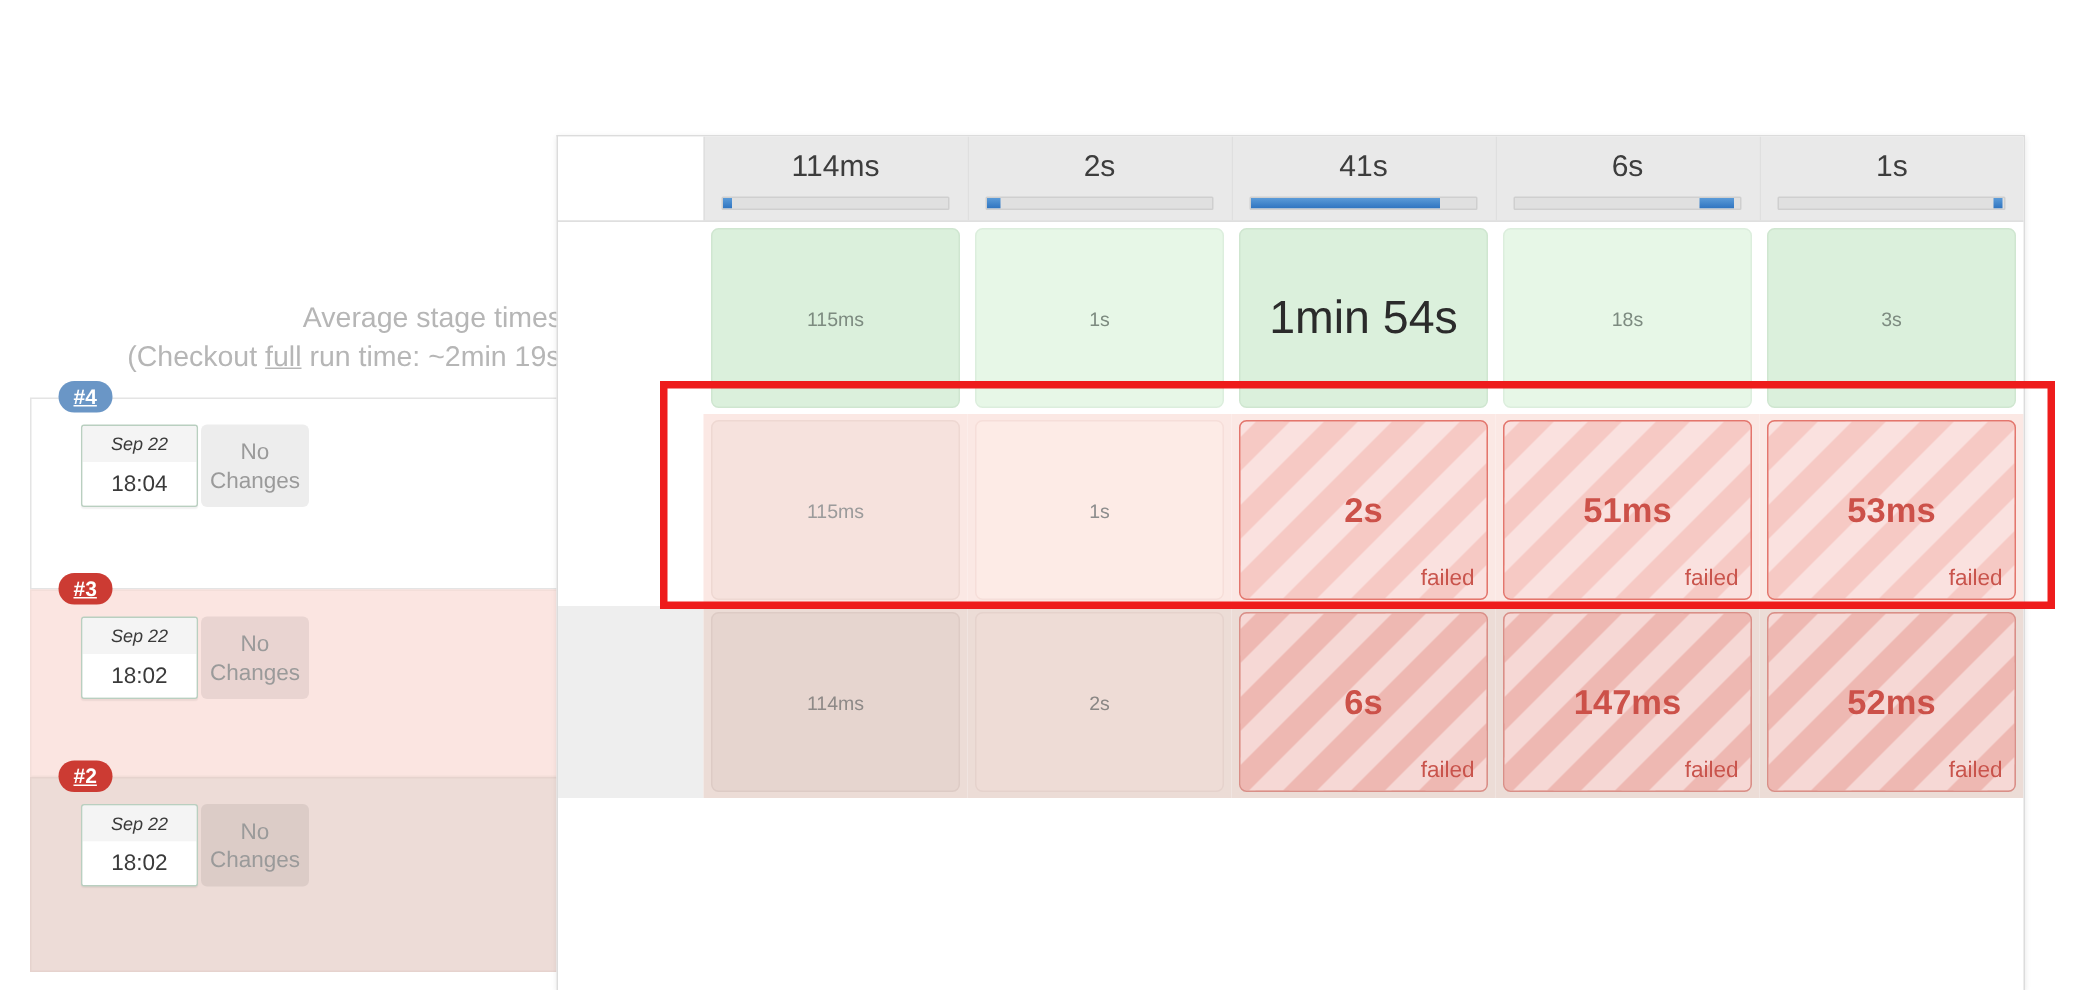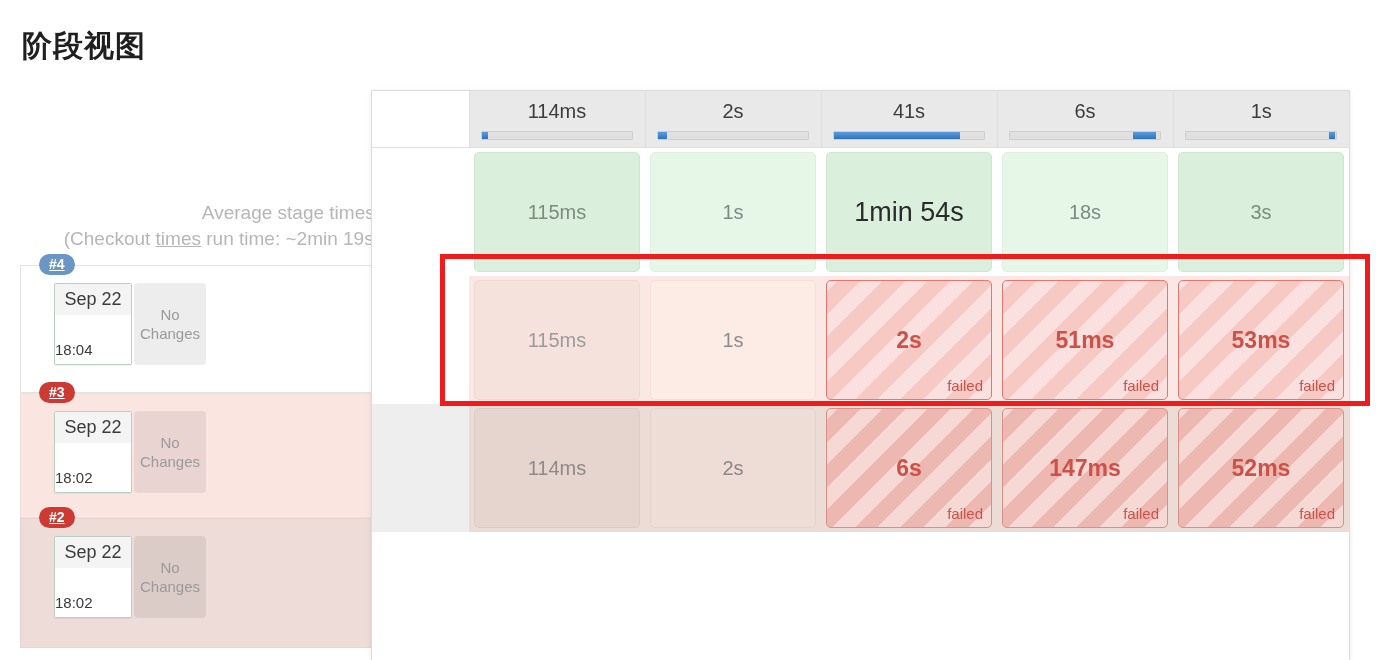--- a/index.html
+++ b/index.html
@@ -86,30 +86,31 @@
     border: 1px solid #b9cfc0;
     border-radius: 2px;
     background: #ffffff;
     box-sizing: border-box;
     overflow: hidden;
     box-shadow: 0 1px 1px rgba(0,0,0,.06);
   }
   .date-top {
     background: #f4f4f4;
     color: #3a3a3a;
-    font-size: 18px;
+    font-size: 12px;
     padding: 5px 0 5px 0;
     text-align: center;
+    font-style: italic;
   }
   .date-bot {
     background: #ffffff;
     color: #3a3a3a;
     font-size: 15px;
     padding: 6px 0 6px 0;
-    margin-top: 20px;
+    text-align: center;
   }
   .changes-box {
     width: 72px;
     margin-left: 2px;
     border-radius: 4px;
     background: rgba(0,0,0,.07);
     color: #9a9a9a;
     font-size: 15px;
     line-height: 19px;
     display: flex;
@@ -223,25 +224,25 @@
     position: relative;
     height: 120px;
     border-radius: 5px;
     box-sizing: border-box;
     display: flex;
     align-items: center;
     justify-content: center;
     overflow: hidden;
   }
   .cell .dur {
-    font-size: 20px;
+    font-size: 13px;
     color: #7d8b80;
   }
   .cell.big .dur {
-    font-size: 27px;
+    font-size: 31px;
     color: #2b2b2b;
   }
   .cell .failed-tag {
     position: absolute;
     right: 8px;
     bottom: 5px;
     font-size: 15px;
     color: #c9544c;
   }
 
@@ -292,26 +293,25 @@
     box-sizing: border-box;
     pointer-events: none;
     background: transparent;
   }
 </style>
 </head>
 <body>
 
 <div id="root">
 
-  <div class="page-title">阶段视图</div>
 
   <div class="runs-panel">
     <div class="avg-note">
       <div>Average stage times:</div>
-      <div><span>(Checkout </span><u>times</u><span> run time: ~2min 19s)</span></div>
+      <div><span>(Checkout </span><u>full</u><span> run time: ~2min 19s)</span></div>
     </div>
     <div id="runs-rows">
         <div class="run-row ok" style="top: 65px; height: 128px;">
           <div class="run-badge badge-blue" style="background: rgb(106, 150, 198);">#4</div>
           <div class="run-meta">
             <div class="date-box">
               <div class="date-top">Sep 22</div>
               <div class="date-bot">18:04</div>
             </div>
             <div class="changes-box">No Changes</div>

